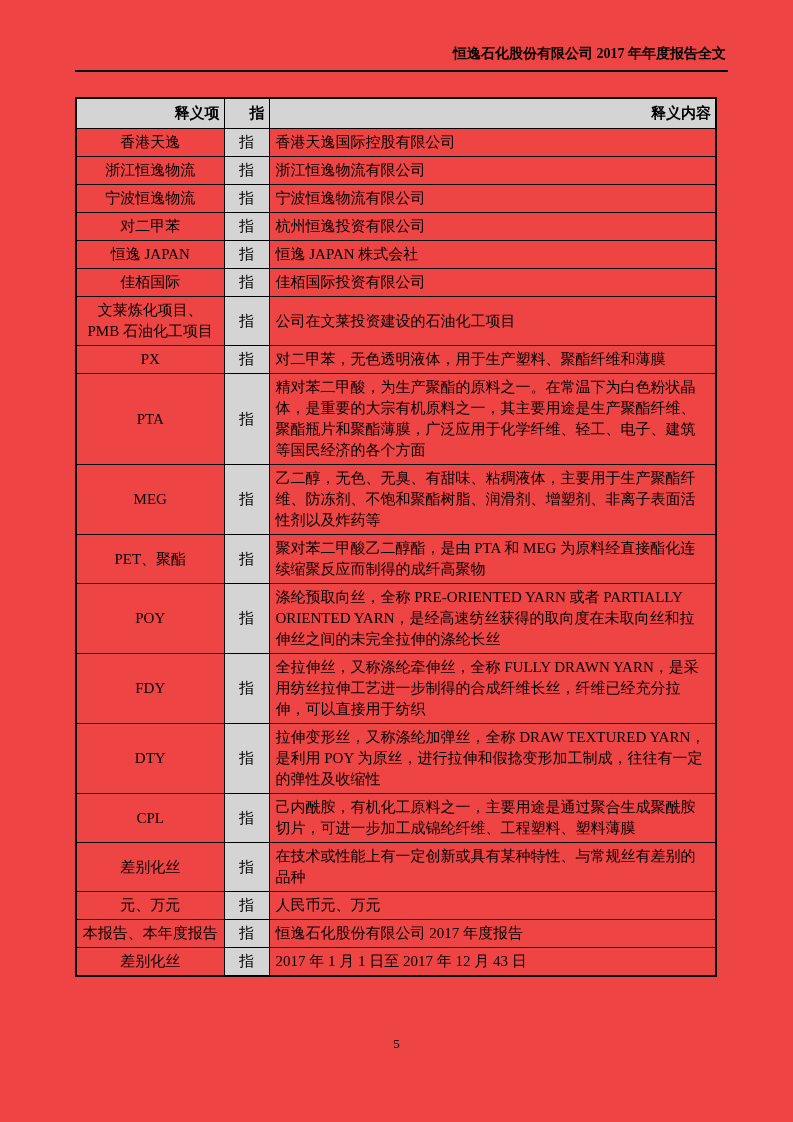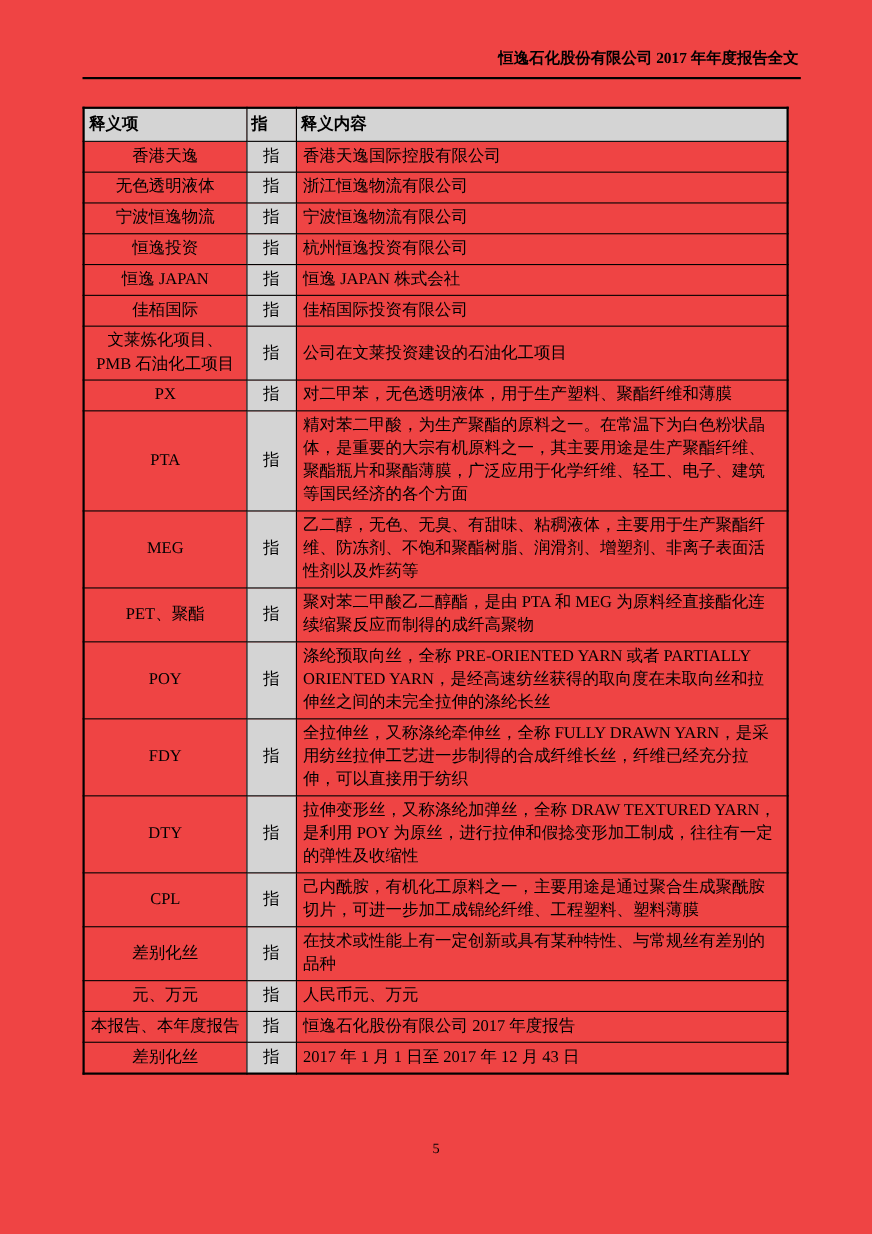--- a/index.html
+++ b/index.html
@@ -38,21 +38,21 @@
   }
   .def-table th, .def-table td {
     border: 1.5px solid #000;
     vertical-align: middle;
     line-height: 21px;
     overflow-wrap: break-word;
   }
   .def-table th {
     background: var(--table-shading, #d4d4d4);
     font-weight: bold;
-    text-align: left;
+    text-align: right;
     padding: 4px 4px;
     font-size: 15px;
   }
   td.term {
     padding: 3px 5px;
     text-align: center;
     white-space: pre-line;
   }
   td.means {
     background: var(--table-shading, #d4d4d4);
@@ -93,31 +93,31 @@
         <th>释义内容</th>
       </tr>
     </thead>
     <tbody id="table-body">
         <tr>
           <td class="term">香港天逸</td>
           <td class="means">指</td>
           <td class="definition">香港天逸国际控股有限公司</td>
         </tr>
         <tr>
-          <td class="term">无色透明液体</td>
+          <td class="term">浙江恒逸物流</td>
           <td class="means">指</td>
           <td class="definition">浙江恒逸物流有限公司</td>
         </tr>
         <tr>
           <td class="term">宁波恒逸物流</td>
           <td class="means">指</td>
           <td class="definition">宁波恒逸物流有限公司</td>
         </tr>
         <tr>
-          <td class="term">恒逸投资</td>
+          <td class="term">对二甲苯</td>
           <td class="means">指</td>
           <td class="definition">杭州恒逸投资有限公司</td>
         </tr>
         <tr>
           <td class="term">恒逸 JAPAN</td>
           <td class="means">指</td>
           <td class="definition">恒逸 JAPAN 株式会社</td>
         </tr>
         <tr>
           <td class="term">佳栢国际</td>

